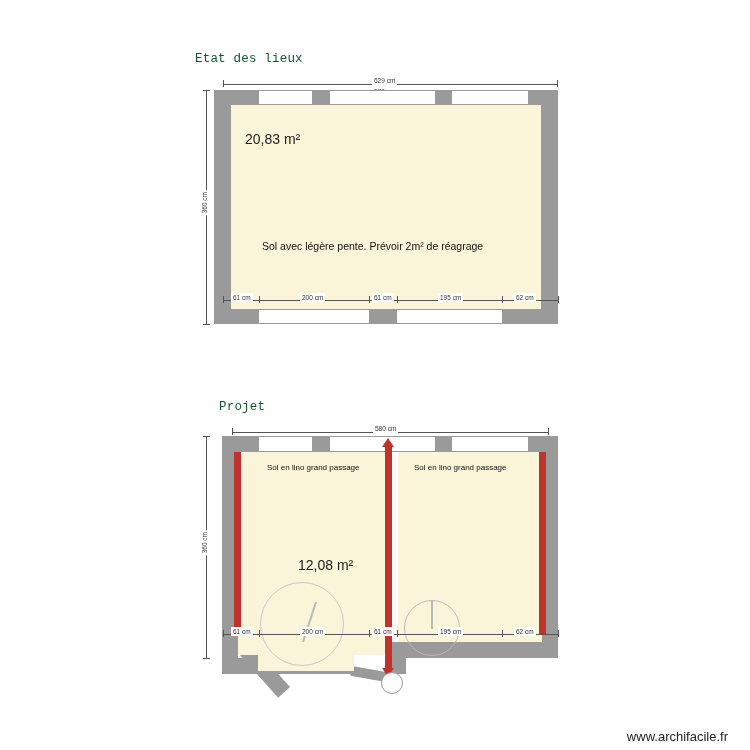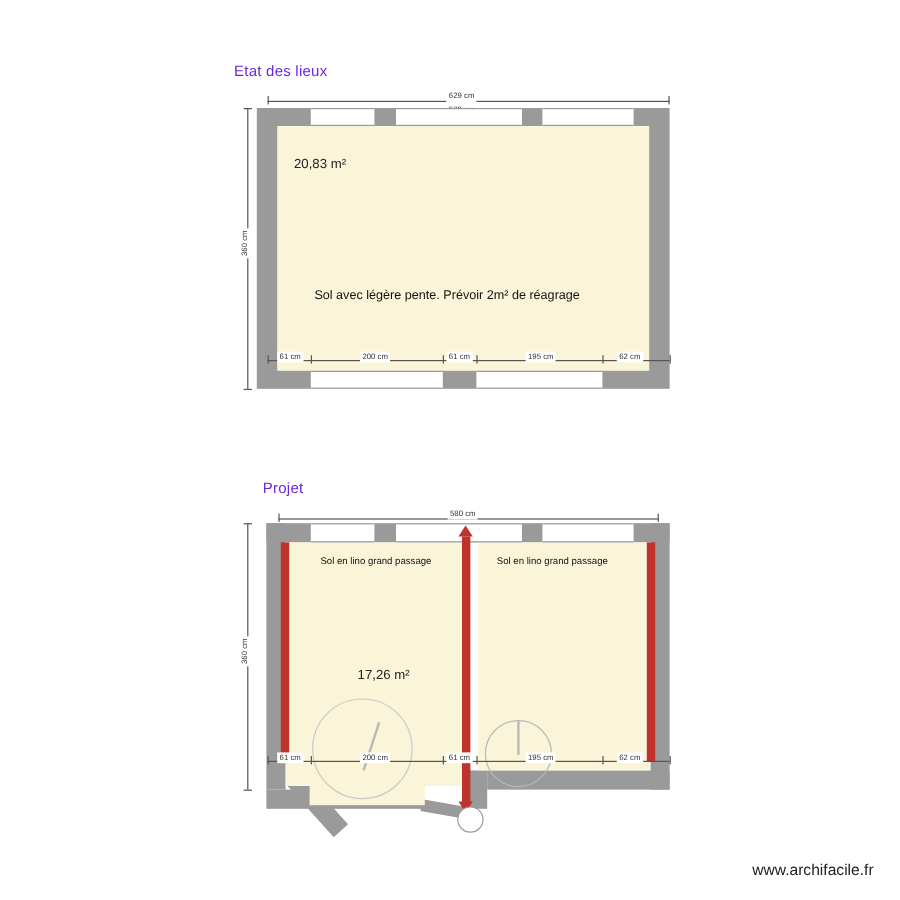--- a/index.html
+++ b/index.html
@@ -11,30 +11,31 @@
     height: 750px;
     background: #ffffff;
     font-family: "Liberation Sans", sans-serif;
     position: relative;
     overflow: hidden;
     color: #222;
   }
   .plan-title {
     position: absolute;
     font-size: 12.5px;
-    color: #6d28d9;
+    color: #14532d;
     letter-spacing: 0.2px;
+    font-family: Liberation Mono, monospace;
   }
   #title-etat { left: 195px; top: 52px; }
   #title-projet { left: 219px; top: 400px; }
 
   .footer {
     position: absolute;
     right: 22px;
-    bottom: 18px;
+    bottom: 6px;
     font-size: 13px;
     color: #222;
   }
 
   
   .wall {
     position: absolute;
     background: #9a9a9a;
     box-sizing: border-box;
   }
@@ -71,21 +72,21 @@
     white-space: nowrap;
     line-height: 9px;
   }
   .dimlabel.vertical {
     writing-mode: vertical-rl;
     transform: rotate(180deg);
     padding: 2px 0;
   }
   .area-label {
     position: absolute;
-    font-size: 11px;
+    font-size: 14px;
     color: #222;
     white-space: nowrap;
   }
   .note {
     position: absolute;
     font-size: 10.5px;
     color: #111;
     white-space: nowrap;
   }
   .note.small {
@@ -198,21 +199,21 @@
 <div class="room-fill" style="left:238px; top:452px; width:152px; height:203px;"></div>
 <div class="room-fill" style="left:258px; top:645px; width:96px; height:26px;"></div>
 <div class="room-fill" style="left:398px; top:452px; width:144px; height:190px;"></div>
 
 <div class="opening" style="left:259px; top:436px; width:53px; height:16px;"></div>
 <div class="opening" style="left:330px; top:436px; width:105px; height:16px;"></div>
 <div class="opening" style="left:452px; top:436px; width:76px; height:16px;"></div>
 
 <div class="note small" style="left:267px; top:463px;">Sol en lino grand passage</div>
 <div class="note small" style="left:414px; top:463px;">Sol en lino grand passage</div>
-<div class="area-label" style="left:298px; top:557px;">17,26 m²</div>
+<div class="area-label" style="left:298px; top:557px;">12,08 m²</div>
 
 <div class="red-arrow" style="left:234px; top:452px; width:7px; height:183px;"></div>
 <div class="red-arrow" style="left:539px; top:452px; width:7px; height:183px;"></div>
 
 <div class="red-arrow" style="left:385px; top:447px; width:7px; height:224px;"></div>
 <div class="arrow-head up" style="left:382px; top:438px;"></div>
 <div class="arrow-head down" style="left:382px; top:668px;"></div>
 
 <div class="door-arc" style="left:260px; top:582px; width:84px; height:84px; border-color:#c9c9c9;"></div>
 <div class="door-leaf" style="left:302px; top:600px; width:2px; height:42px; transform:rotate(18deg); transform-origin:bottom center;"></div>

